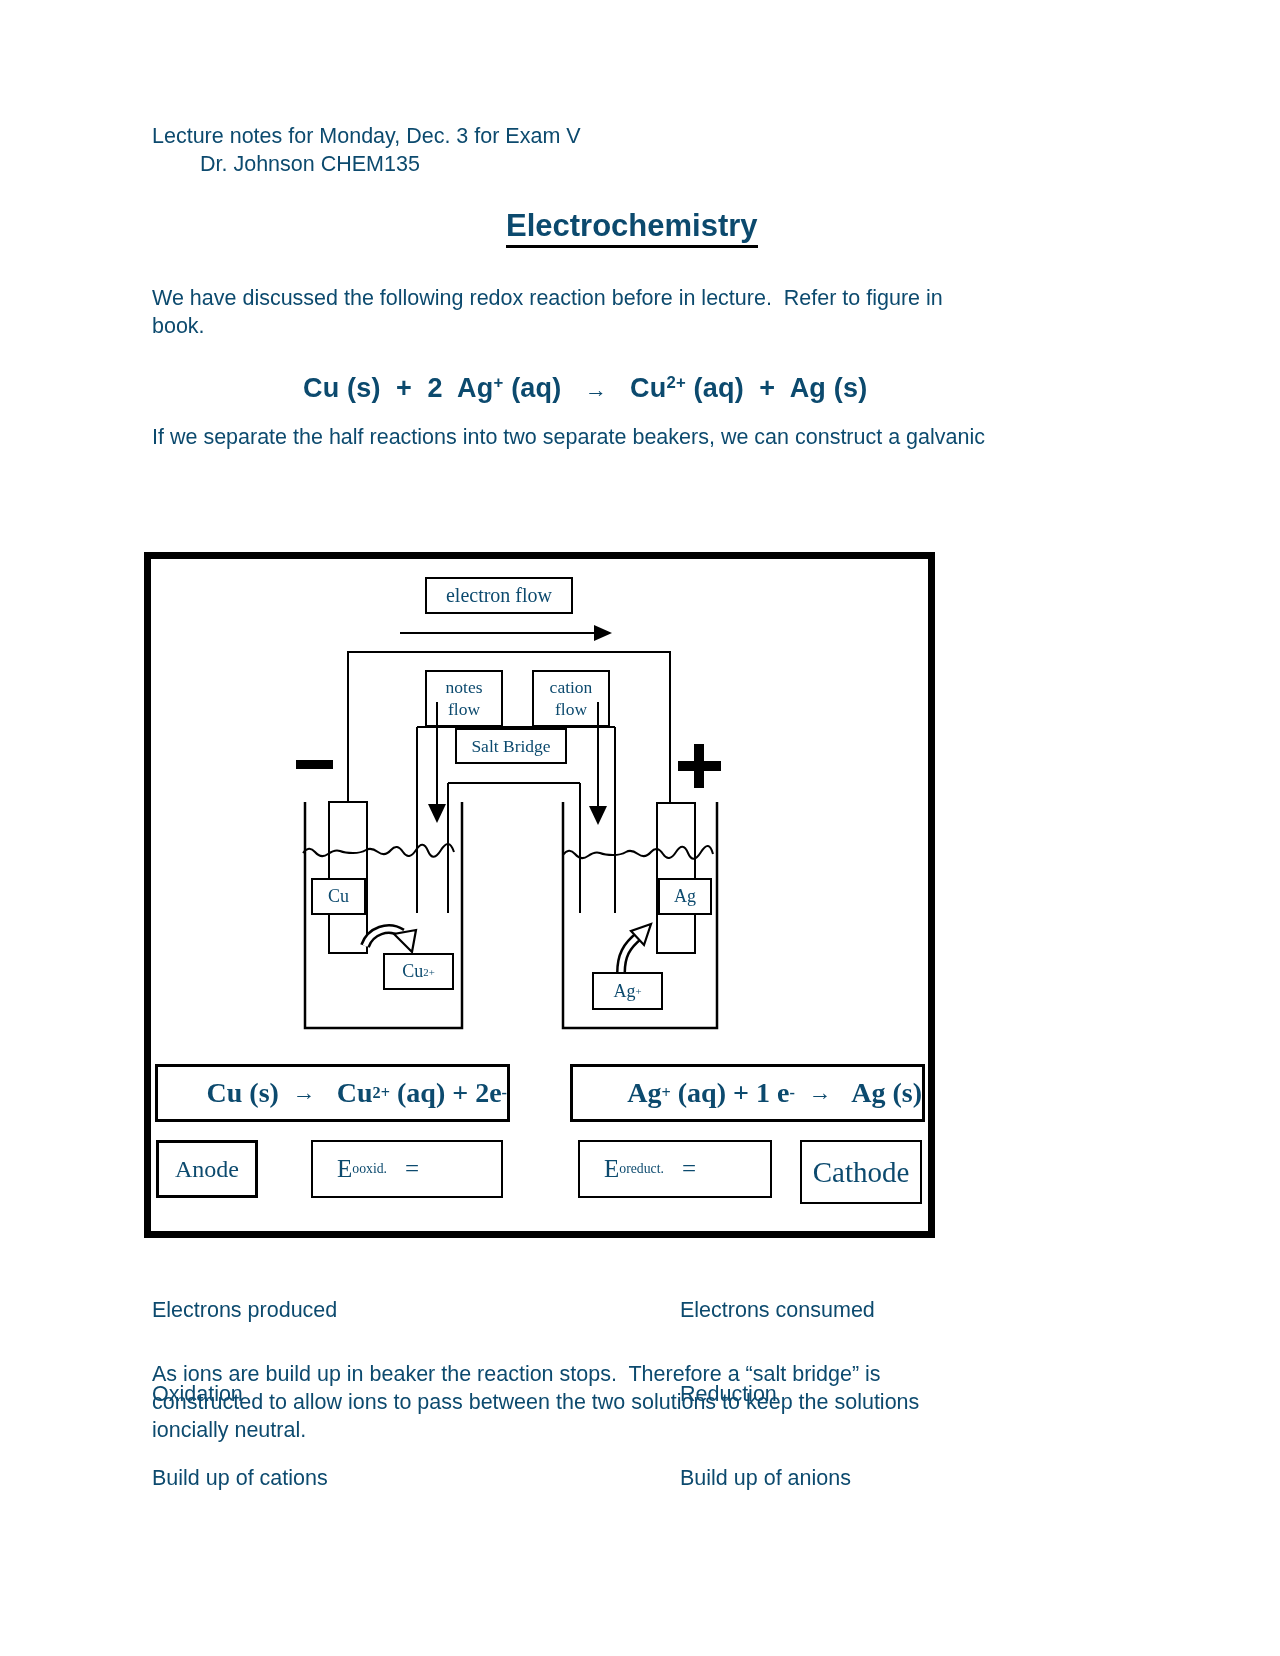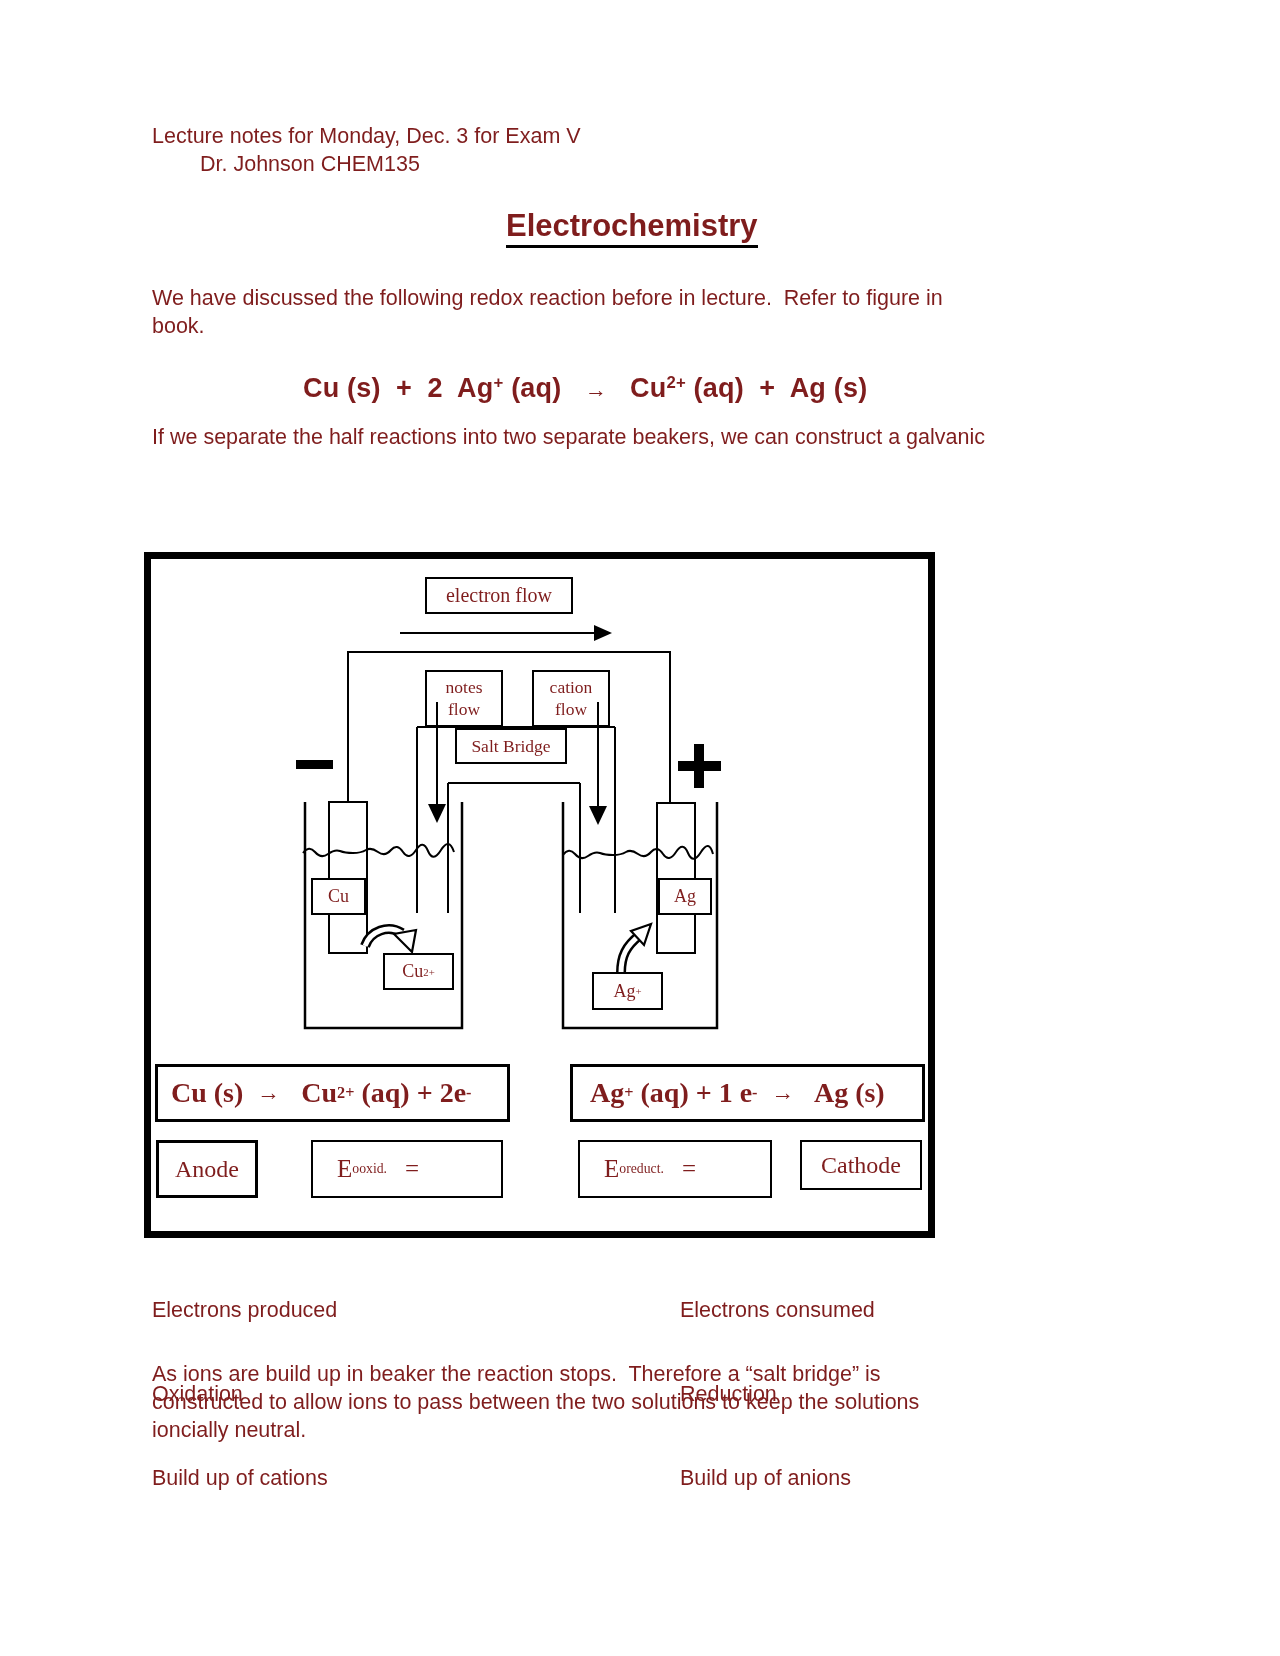--- a/index.html
+++ b/index.html
@@ -1,34 +1,34 @@
 <!DOCTYPE html>
 <html><head>
 <meta charset="utf-8">
 <style>
   html,body{margin:0;padding:0;background:#fff;}
-  .page{position:relative;width:1280px;height:1656px;background:#ffffff;color:#7f1d1d;
+  .page{position:relative;width:1280px;height:1656px;background:#ffffff;color:#0c4a6e;
         font-family:"Liberation Sans",sans-serif;overflow:hidden;}
   .abs{position:absolute;}
   .body-line{font-size:21.5px;line-height:28px;white-space:pre;}
   .page-title{font-size:31px;font-weight:bold;border-bottom:3px solid #000;padding-bottom:1px;
               white-space:pre;}
   .main-eq{font-size:27px;font-weight:bold;white-space:pre;letter-spacing:0.2px;}
   .main-eq sup{font-size:0.62em;vertical-align:0.55em;}
   .eq-arrow{font-weight:400;font-size:0.82em;}
   
   .diagram{position:absolute;left:144px;top:552px;width:791px;height:686px;}
   .frame{position:absolute;left:0;top:0;right:0;bottom:0;border:7px solid #000;}
   .cell-svg{position:absolute;left:0;top:0;}
   .dbox{position:absolute;border:2px solid #000;background:#fff;display:flex;
         align-items:center;justify-content:center;text-align:center;
         font-family:"Liberation Serif",serif;box-sizing:border-box;white-space:pre;}
   .dbox.transparent{background:transparent;}
   .dbox.col{flex-direction:column;line-height:1.22;}
-  .eqbox{border-width:3px;justify-content:flex-start;font-weight:bold;font-size:28px;}
+  .eqbox{border-width:3px;justify-content:flex-end;font-weight:bold;font-size:28px;}
   .eqbox sup{font-size:0.58em;vertical-align:0.6em;}
   .serif-sup sup{font-size:0.6em;vertical-align:0.55em;}
   .ebox{font-size:25px;justify-content:flex-start;}
   .ebox sup{font-size:0.55em;vertical-align:0.6em;}
   .ebox sub{font-size:0.55em;vertical-align:-0.4em;}
   .ebox .e-eq{margin-left:18px;}
   .bar{position:absolute;background:#000;}
   .notes-col{font-size:21.5px;line-height:28px;white-space:pre;}
 </style>
 </head>
@@ -134,21 +134,21 @@
     <div class="dbox eqbox" style="left:11px;top:512px;width:355px;height:58px;padding-left:13px;"><span>Cu (s)  </span><span class="eq-arrow">→</span><span>   Cu</span><sup>2+</sup><span> (aq) + 2e</span><sup>-</sup></div>
 
     <div class="dbox eqbox" style="left:426px;top:512px;width:355px;height:58px;padding-left:17px;"><span>Ag</span><sup>+</sup><span> (aq) + 1 e</span><sup>-</sup><span>  </span><span class="eq-arrow">→</span><span>   Ag (s)</span></div>
 
     <div class="dbox" style="left:12px;top:588px;width:102px;height:58px;font-size:24px;border-width:3px;">Anode</div>
 
     <div class="dbox ebox" style="left:167px;top:588px;width:192px;height:58px;padding-left:24px;"><span>E</span><sup>o</sup><sub>oxid.</sub><span class="e-eq">=</span></div>
 
     <div class="dbox ebox" style="left:434px;top:588px;width:194px;height:58px;padding-left:24px;"><span>E</span><sup>o</sup><sub>reduct.</sub><span class="e-eq">=</span></div>
 
-    <div class="dbox" style="left:656px;top:588px;width:122px;height:50px;font-size:24px;">Cathode</div>
+    <div class="dbox" style="left:656px;top:588px;width:122px;height:64px;font-size:29px;">Cathode</div>
   </div>
 
   <div class="abs notes-col" style="left:152px;top:1240px;">
     <div>Electrons produced</div>
     <div>Oxidation</div>
     <div>Build up of cations</div>
   </div>
   <div class="abs notes-col" style="left:680px;top:1240px;">
     <div>Electrons consumed</div>
     <div>Reduction</div>

